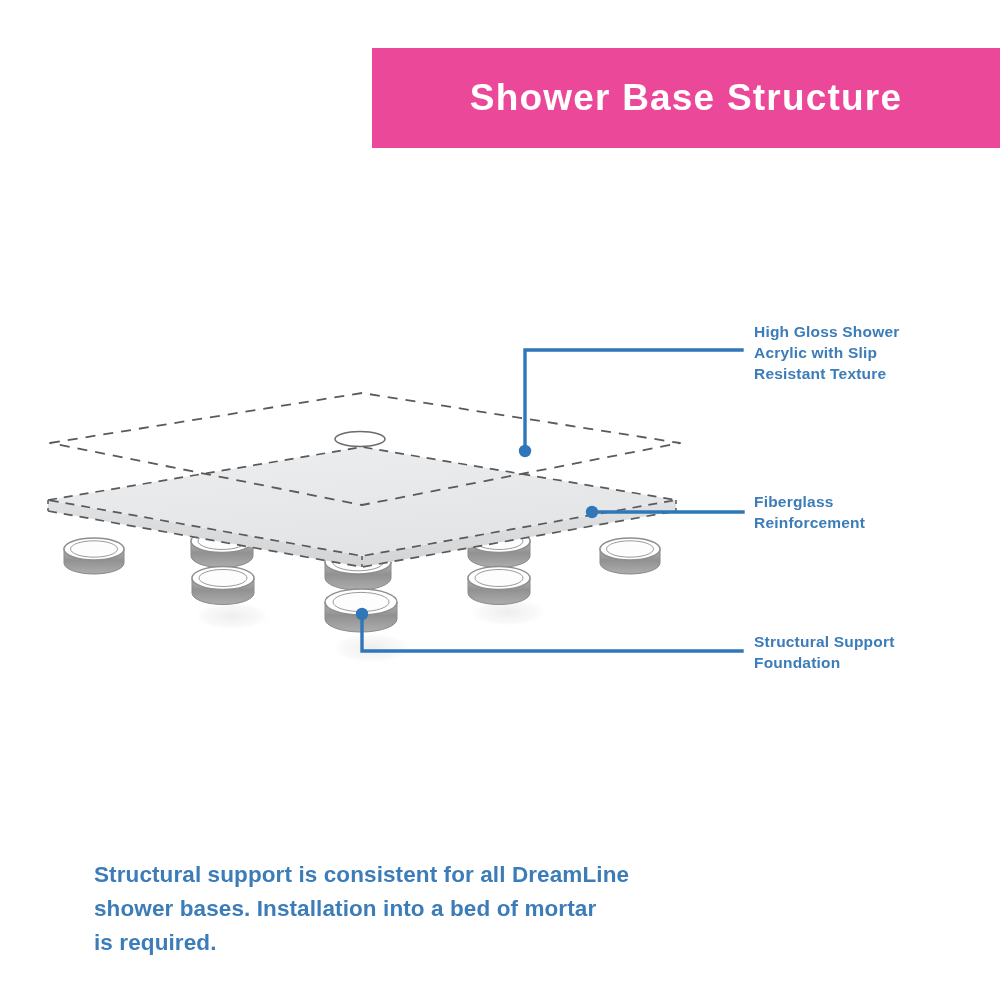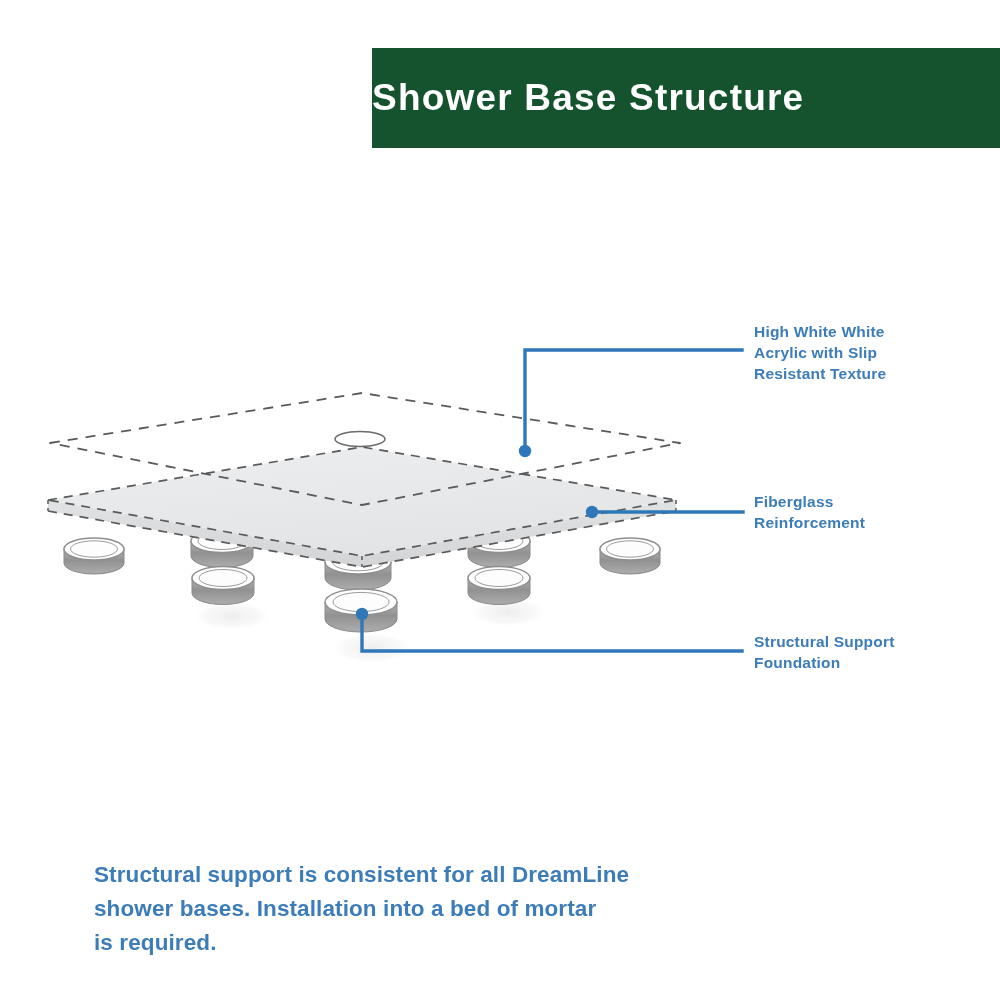--- a/index.html
+++ b/index.html
@@ -10,22 +10,22 @@
     overflow:hidden;
     position:relative;
   }
   #stage{position:absolute;left:0;top:0;width:1000px;height:1000px;}
 
   
   .banner{
     position:absolute;
     left:372px;top:48px;
     width:628px;height:100px;
-    background:#14532d;
-    display:flex;align-items:center;justify-content:flex-start;
+    background:#ec4899;
+    display:flex;align-items:center;justify-content:center;
   }
   .banner-title{
     color:#ffffff;
     font-size:37px;
     font-weight:bold;
     letter-spacing:1.2px;
     white-space:nowrap;
     font-family:"Liberation Sans",sans-serif;
   }
 
@@ -186,21 +186,21 @@
 
       <path d="M362,614 L362,651 L742,651"></path>
     </g>
     <g fill="#2f77b8">
       <circle cx="525" cy="451" r="6.2"></circle>
       <circle cx="592" cy="512" r="6.2"></circle>
       <circle cx="362" cy="614" r="6.2"></circle>
     </g>
   </svg>
 
-  <div class="callout" id="callout-acrylic">High White White
+  <div class="callout" id="callout-acrylic">High Gloss Shower
 Acrylic with Slip
 Resistant Texture</div>
 
   <div class="callout" id="callout-support">Structural Support
 Foundation</div>
 
   <div class="callout" id="callout-fiberglass">Fiberglass
 Reinforcement</div>
 
   <div class="caption">Structural support is consistent for all DreamLine

